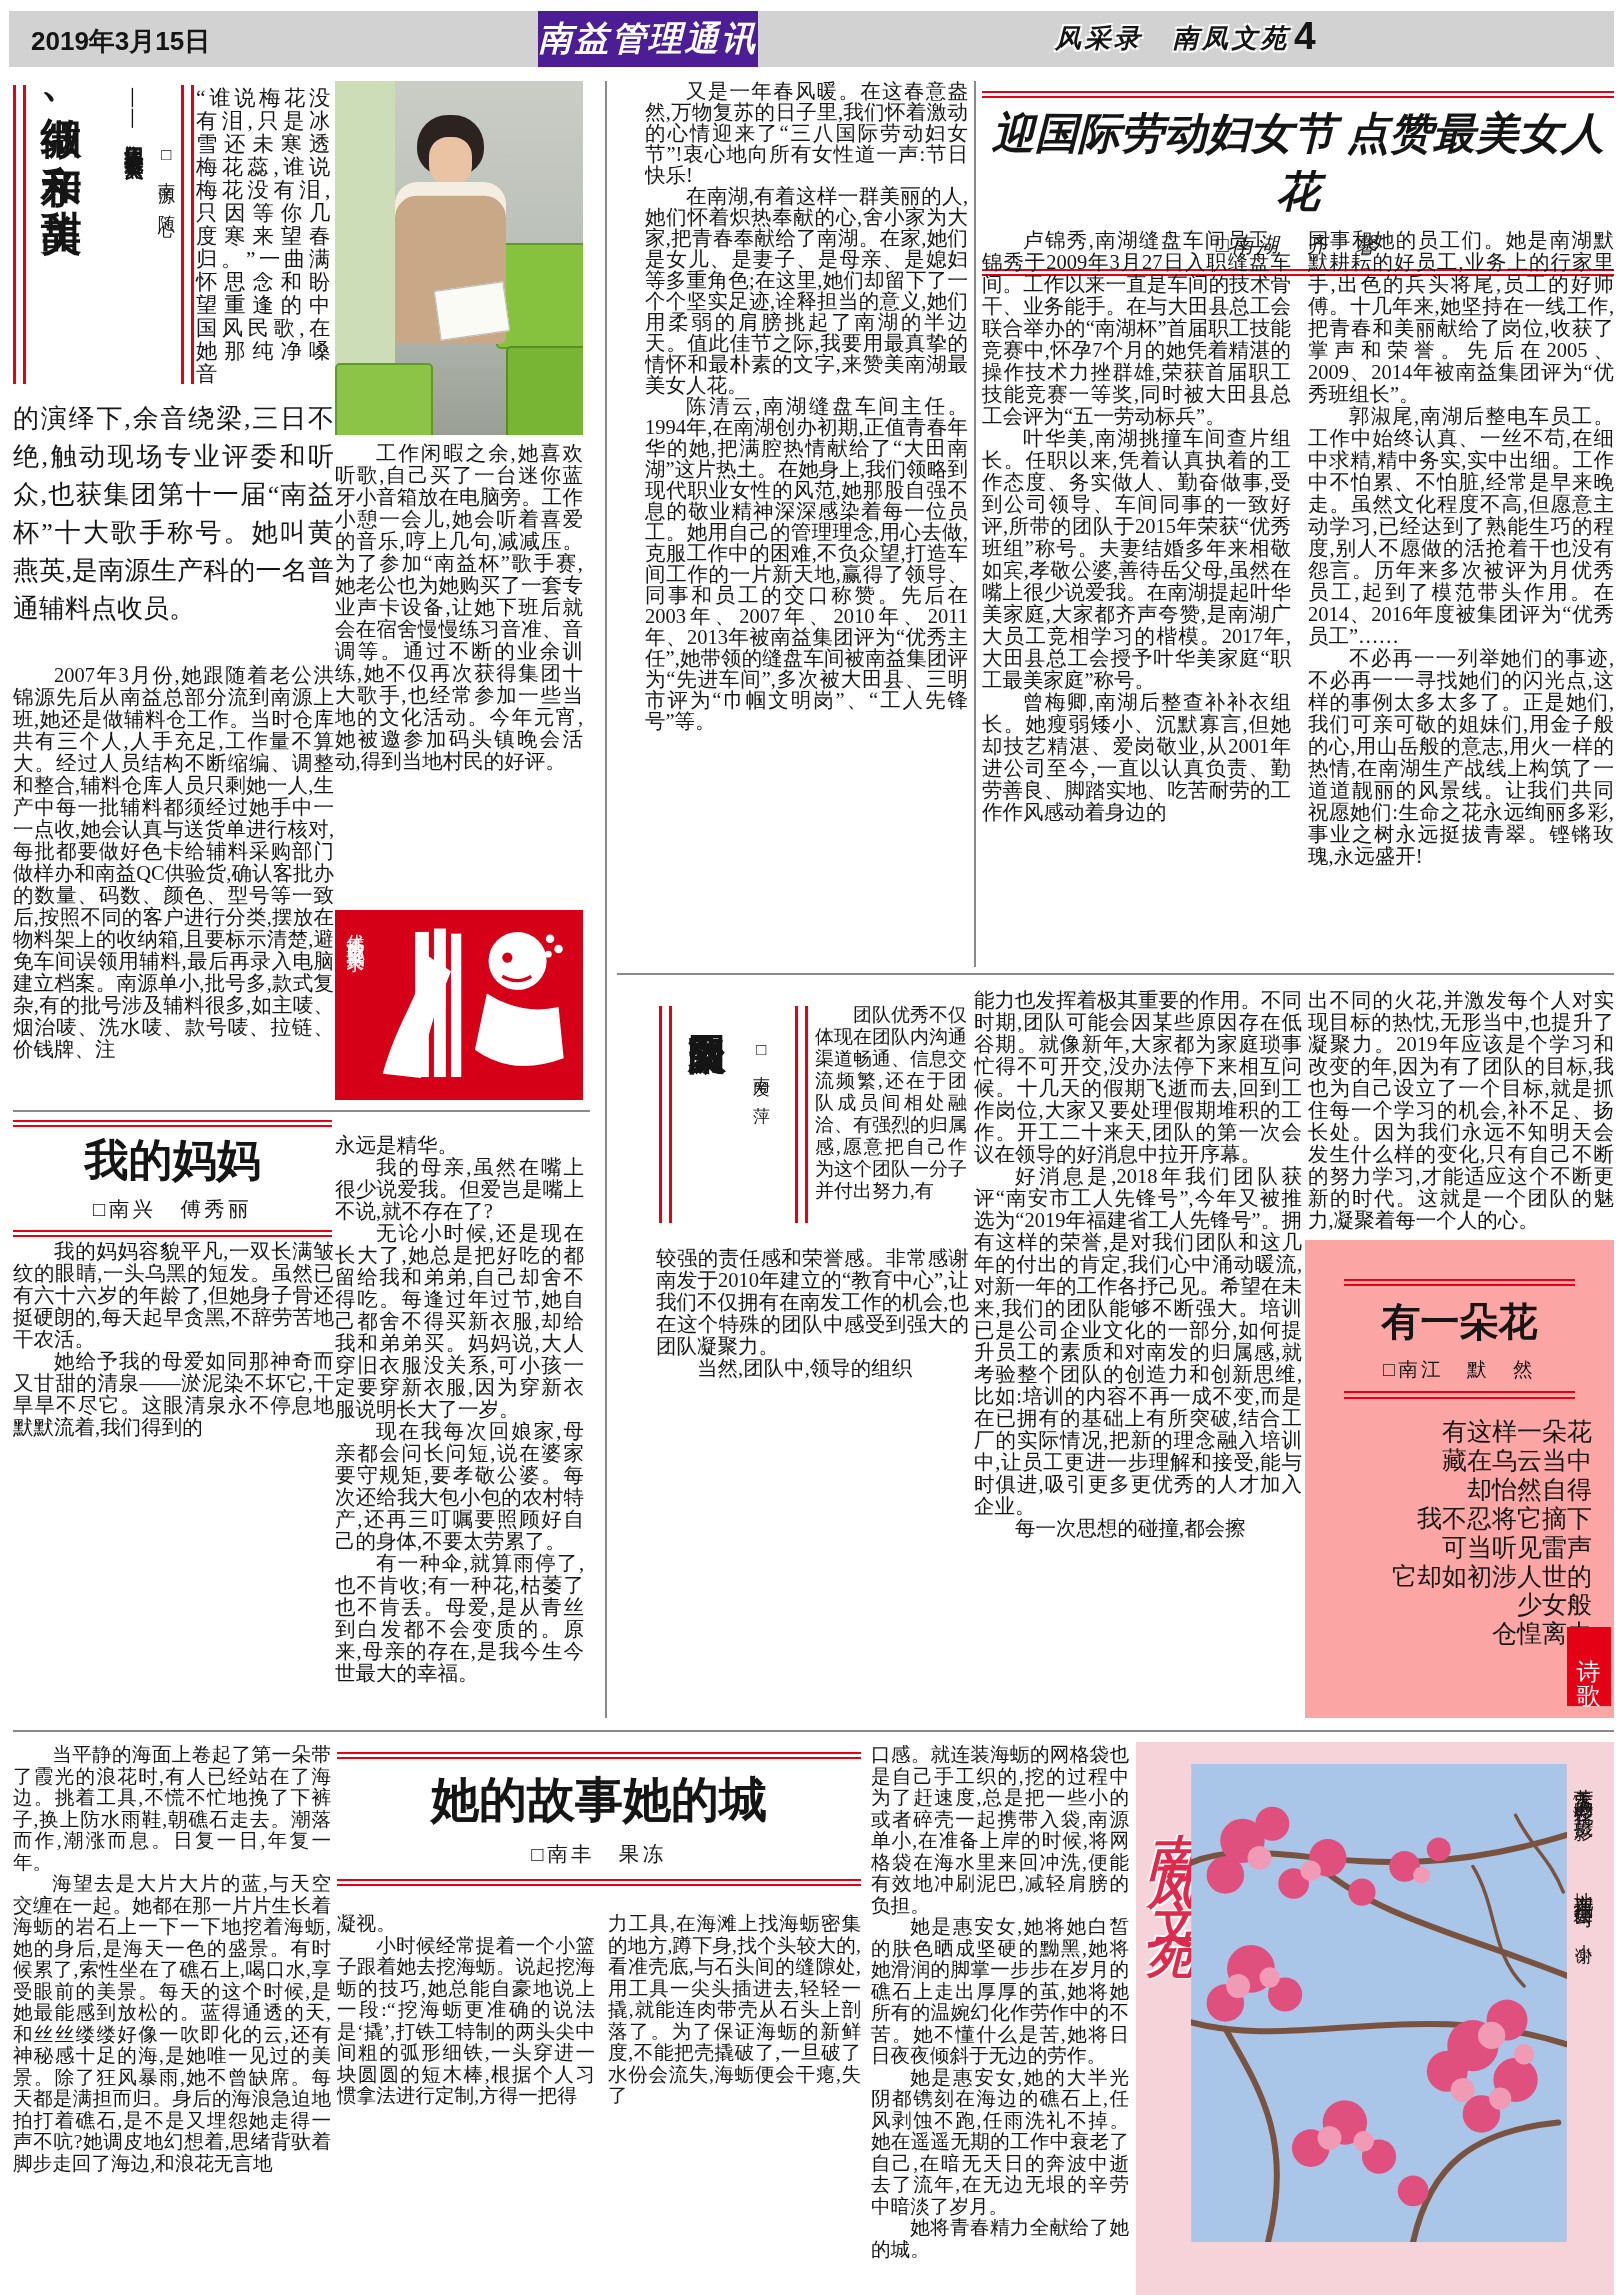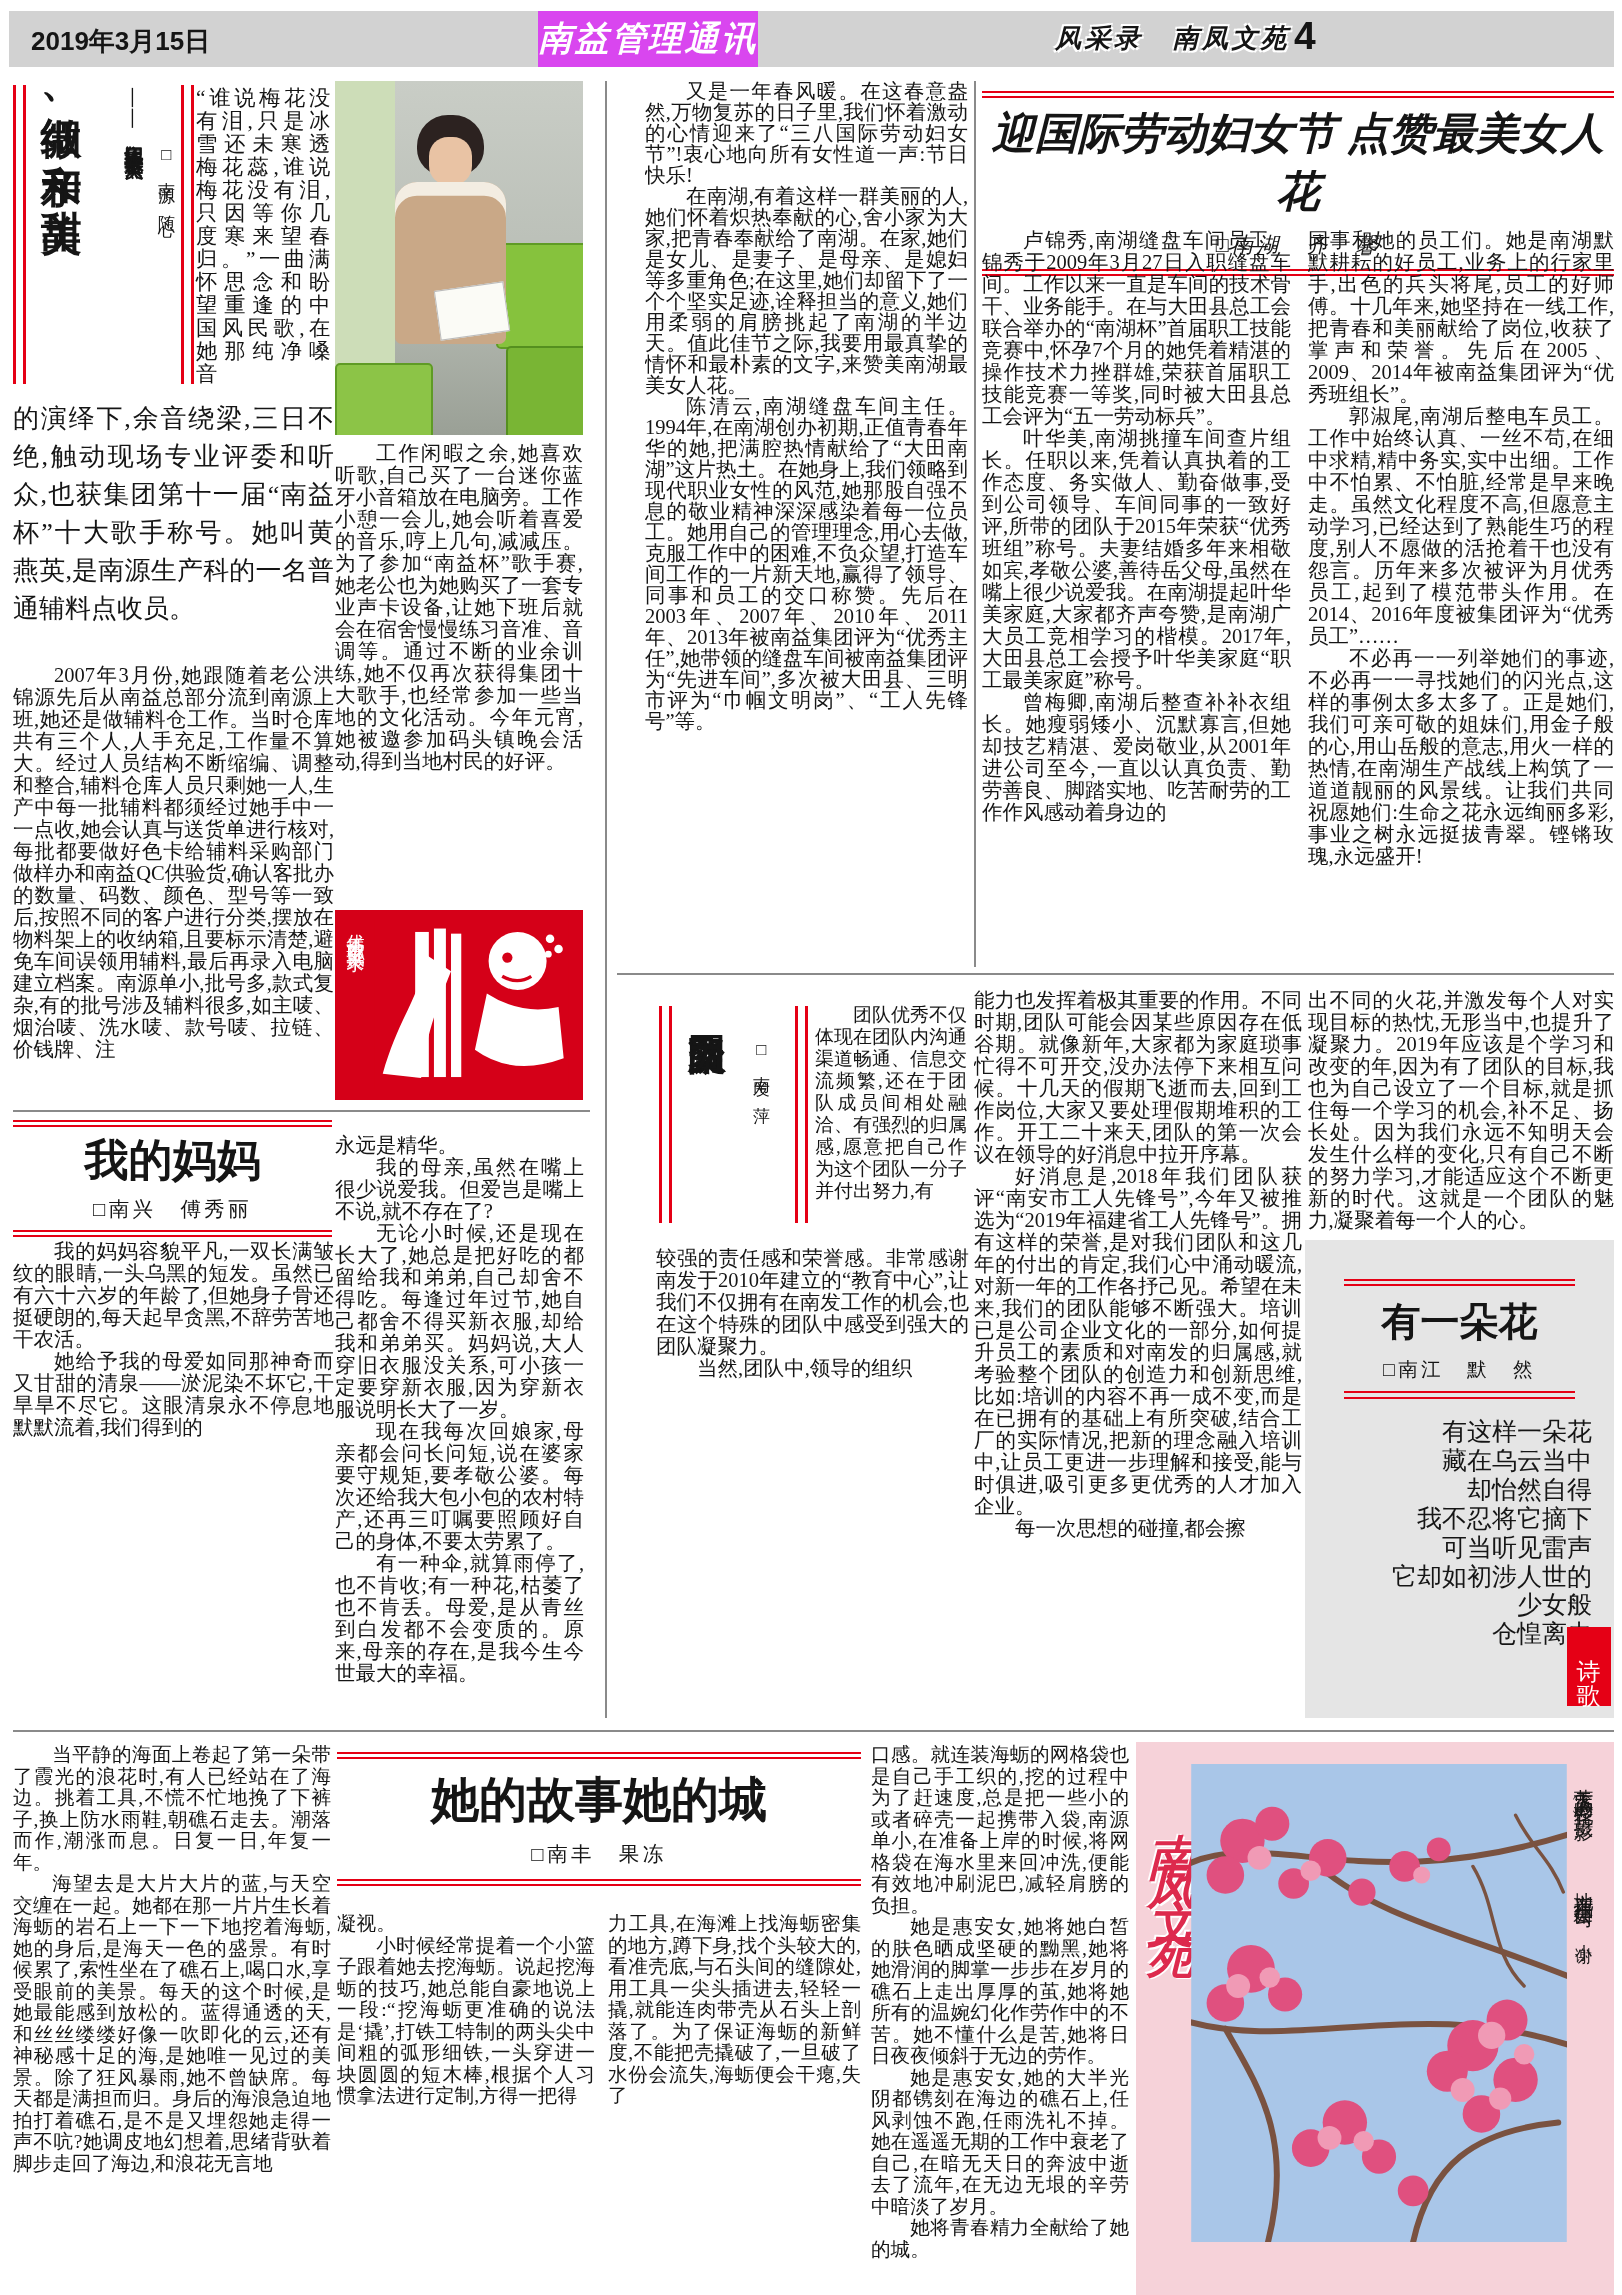--- a/index.html
+++ b/index.html
@@ -2,21 +2,21 @@
 <html style="font-size:13.7px"><head>
 <meta charset="utf-8">
 <style>
   html,body{margin:0;padding:0;background:#9a9a9a;}
   .page{position:relative;width:1623px;height:2295px;background:#ffffff;margin:0 auto;
         font-family:"Liberation Serif","DejaVu Serif",serif;color:#151515;overflow:hidden;}
   .abs{position:absolute;}
   
   .hstrip{background:#d2d2d2;}
   .date{font-family:"Liberation Sans","DejaVu Sans",sans-serif;font-weight:bold;font-size:26px;}
-  .mast{background:#d946ef;color:#fff;display:flex;align-items:center;justify-content:center;
+  .mast{background:#4c1d95;color:#fff;display:flex;align-items:center;justify-content:center;
         font-size:34px;font-weight:bold;font-style:italic;letter-spacing:2.6px;}
   .sect{font-size:26px;font-weight:bold;font-style:italic;letter-spacing:3.4px;
         text-shadow:1.7px 1.7px 0 #fff,-1.7px -1.7px 0 #fff,1.7px -1.7px 0 #fff,-1.7px 1.7px 0 #fff;}
   .pnum{font-family:"Liberation Sans","DejaVu Sans",sans-serif;font-size:39px;font-weight:bold;}
   
   .vt{writing-mode:vertical-rl;}
   .vb{border-left:3.4px solid #e50015;border-right:3.4px solid #e50015;width:6.8px;}
   .hr2{border-top:2.6px solid #e50015;border-bottom:2.6px solid #e50015;height:3.4px;}
   .dv{background:#8a8a8a;}
   .col p{margin:0;text-indent:2em;text-align:justify;}
@@ -28,21 +28,21 @@
   .quote{font-size:21.3px;line-height:23px;letter-spacing:2.6px;text-align:justify;}
   .lead{font-size:26px;line-height:38px;text-align:justify;}
   .b24{font-size:20.5px;line-height:22px;}
   .b23{font-size:19.6px;line-height:21.5px;}
   .stamp{background:#d50018;display:flex;padding:10.2px 8.5px;box-sizing:border-box;}
   .stampTxt{writing-mode:vertical-rl;color:#fff;font-size:18px;letter-spacing:2.6px;height:100%;}
   
   .hb-title{font-weight:bold;text-align:center;}
   .hb-by{text-align:center;letter-spacing:3.4px;}
   
-  .poem-box{background:#e5e5e5;box-sizing:border-box;padding:39px 22px 15px 22px;}
+  .poem-box{background:#fca5a5;box-sizing:border-box;padding:39px 22px 15px 22px;}
   .poem-lines p{margin:0 0 7.7px 32px;text-indent:0;font-size:25px;line-height:21.3px;text-align:right;}
   .tag{background:#e50015;color:#fff;writing-mode:vertical-rl;font-size:24px;letter-spacing:26px;
        padding:13.7px 6px;font-family:"Liberation Sans","DejaVu Sans",sans-serif;}
   
   .pbox{background:#f6d2d9;}
   .callig{writing-mode:vertical-rl;font-size:48px;font-weight:bold;color:#dd2a4d;letter-spacing:32px;
           text-shadow:1.7px 1.7px 0 #fff,-1.7px -1.7px 0 #fff;font-style:italic;}
   .caps{writing-mode:vertical-rl;font-size:19.6px;letter-spacing:3.4px;}
   .vgap{display:inline-block;height:48px;width:0.9px;}
   

